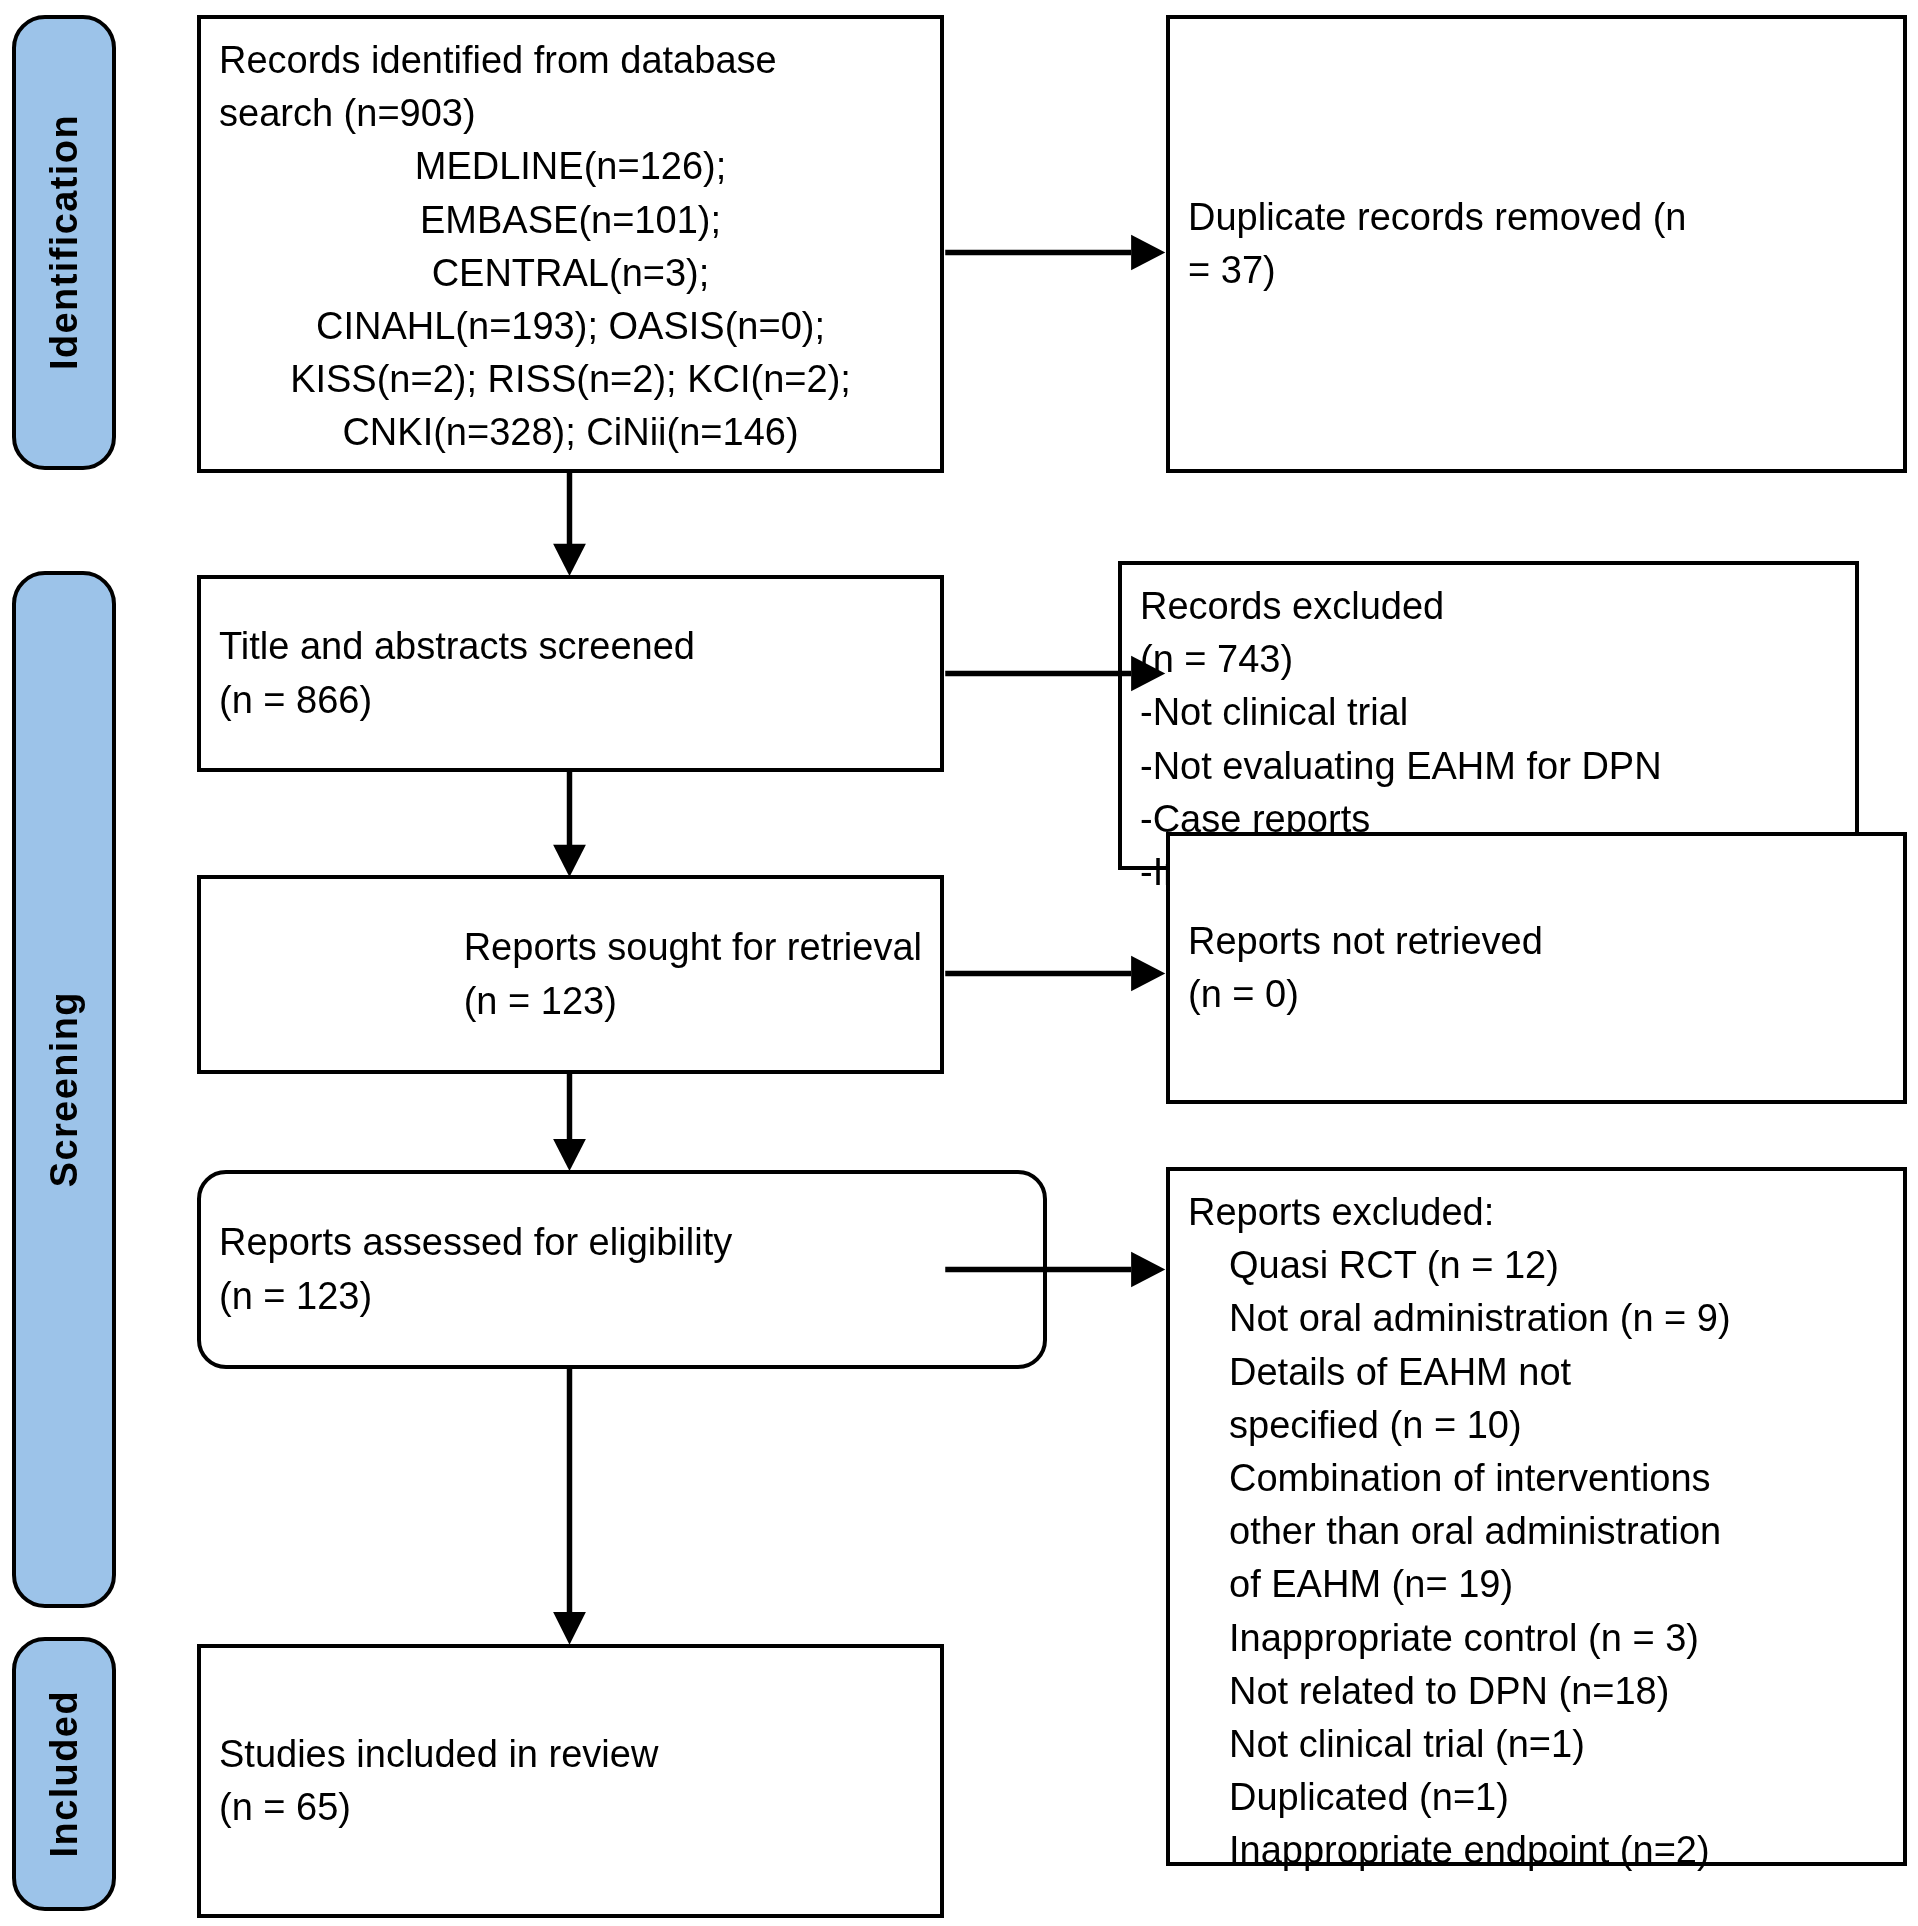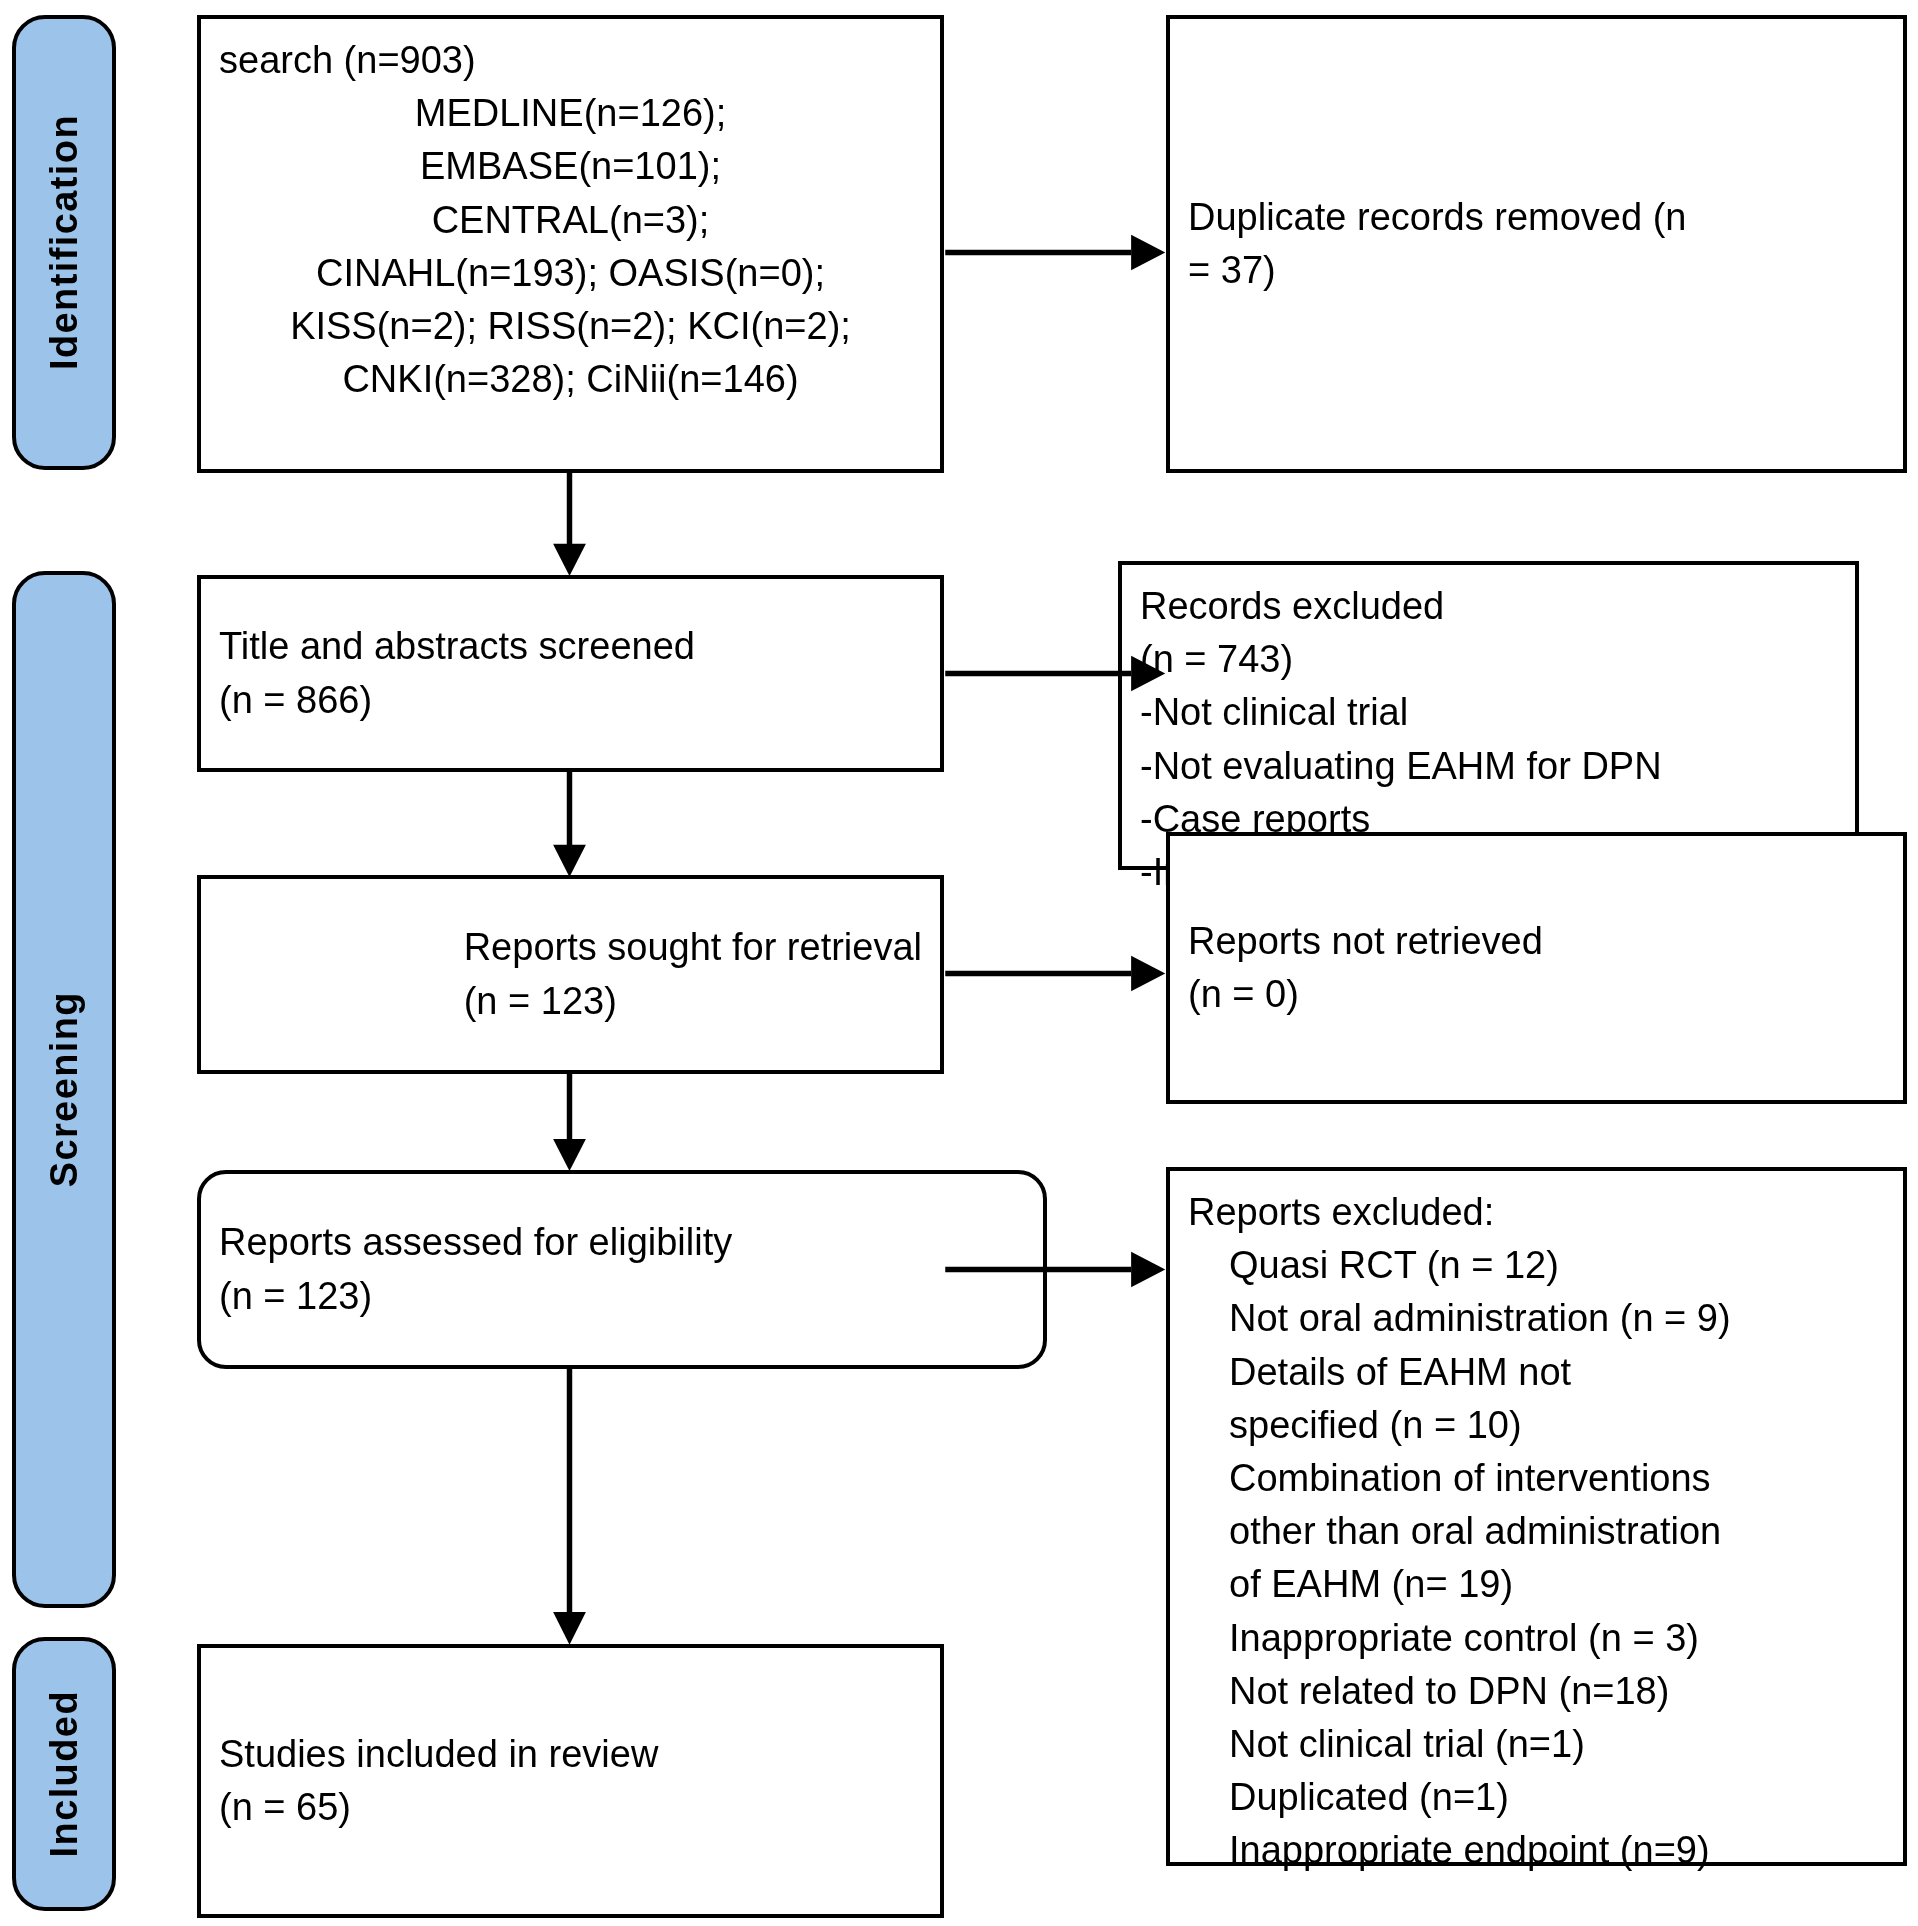--- a/index.html
+++ b/index.html
@@ -79,20 +79,21 @@
 
   <div class="stage-pill" style="left:12.3px; top:571px; width:104px; height:1037px;">
     <span class="stage-label">Screening</span>
   </div>
 
   <div class="stage-pill" style="left:12.3px; top:1637px; width:104px; height:274px;">
     <span class="stage-label">Included</span>
   </div>
 
   <div class="flow-box align-top" style="left:197px; top:15px; width:747px; height:458px;">
+    <div class="box-text">Records identified from database</div>
     <div class="box-text">search (n=903)</div>
     <div class="box-text centered-list">MEDLINE(n=126);</div>
     <div class="box-text centered-list">EMBASE(n=101);</div>
     <div class="box-text centered-list">CENTRAL(n=3);</div>
     <div class="box-text centered-list">CINAHL(n=193); OASIS(n=0);</div>
     <div class="box-text centered-list">KISS(n=2); RISS(n=2); KCI(n=2);</div>
     <div class="box-text centered-list">CNKI(n=328); CiNii(n=146)</div>
   </div>
 
   <div class="flow-box" style="left:1166px; top:15px; width:741px; height:458px;">
@@ -135,21 +136,21 @@
     <div class="box-text" style="padding-left:59px;">Not oral administration (n = 9)</div>
     <div class="box-text" style="padding-left:59px;">Details of EAHM not</div>
     <div class="box-text" style="padding-left:59px;">specified (n = 10)</div>
     <div class="box-text" style="padding-left:59px;">Combination of interventions</div>
     <div class="box-text" style="padding-left:59px;">other than oral administration</div>
     <div class="box-text" style="padding-left:59px;">of EAHM (n= 19)</div>
     <div class="box-text" style="padding-left:59px;">Inappropriate control (n = 3)</div>
     <div class="box-text" style="padding-left:59px;">Not related to DPN (n=18)</div>
     <div class="box-text" style="padding-left:59px;">Not clinical trial (n=1)</div>
     <div class="box-text" style="padding-left:59px;">Duplicated (n=1)</div>
-    <div class="box-text" style="padding-left:59px;">Inappropriate endpoint (n=9)</div>
+    <div class="box-text" style="padding-left:59px;">Inappropriate endpoint (n=2)</div>
   </div>
 
   <div class="flow-box" style="left:197px; top:1644px; width:747px; height:274px;">
     <div class="box-text">Studies included in review
 (n = 65)</div>
   </div>
 
   <div class="conn" style="left:945px; top:232px; width:226px; height:41px;">
     <svg width="226" height="41" viewBox="0 0 330 60">
       <line x1="0" y1="30" x2="272" y2="30" stroke="#000000" stroke-width="8"></line>

